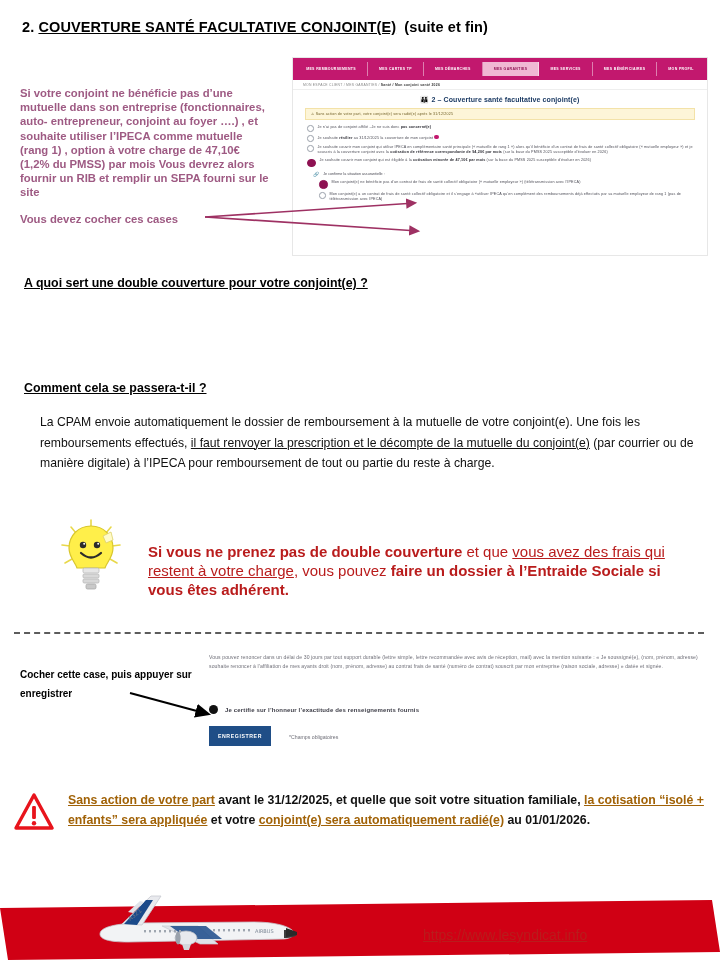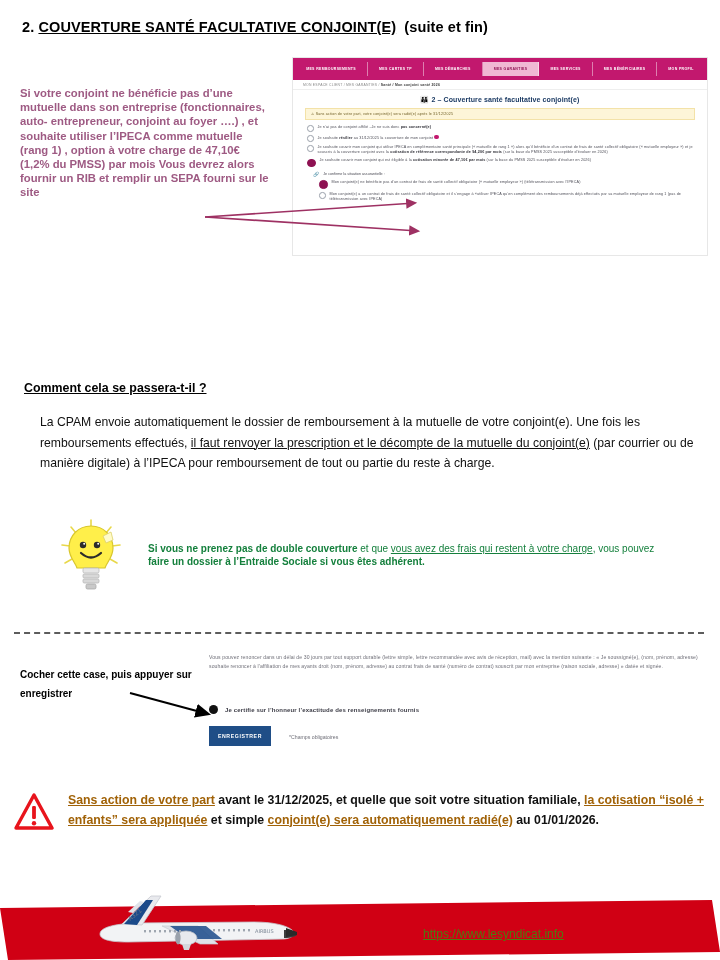--- a/index.html
+++ b/index.html
@@ -112,21 +112,21 @@
   .h-sec .no-u{text-decoration:none;}
   .para{
     position:absolute;font-size:12.2px;line-height:20.5px;color:#111;
   }
   .para u{text-decoration:underline;}
 
   
   .bulb{position:absolute;left:57px;top:518px;width:68px;height:78px;}
   .bulb-text{
     position:absolute;left:148px;top:542px;width:530px;
-    font-size:10px;line-height:13px;color:#15803d;
+    font-size:15px;line-height:19px;color:#b91c1c;
   }
   .bulb-text b{font-weight:bold;}
   .bulb-text u{text-decoration:underline;}
 
   
   .divider{
     position:absolute;left:14px;top:632px;width:690px;height:0;
     border-top:2.6px dashed #5c5c5c;
   }
 
@@ -161,37 +161,38 @@
   .warn-text{
     position:absolute;left:68px;top:791px;width:636px;
     font-size:12.3px;line-height:19.5px;font-weight:bold;color:#111;
   }
   .warn-text .r{color:#a16207;}
   .warn-text u{text-decoration:underline;}
 
   
   .footer{position:absolute;left:0;top:900px;width:720px;height:60px;}
   .footer-url{
-    position:absolute;left:423px;top:927px;font-size:12px;color:#4d7c0f;
+    position:absolute;left:423px;top:927px;font-size:14px;color:#b91c1c;
     text-decoration:underline;font-weight:normal;
   }
   .plane{position:absolute;left:58px;top:884px;width:285px;height:72px;}
 </style>
 </head>
 <body>
 
 <div class="page">
 
   <div class="title">
     <span>2.</span>
     <span class="u">COUVERTURE SANTÉ FACULTATIVE CONJOINT(E)</span>
     &nbsp;<span>(suite et fin)</span>
   </div>
 
   <div class="left-note">Si votre conjoint ne bénéficie pas d’une mutuelle dans son entreprise (fonctionnaires, auto- entrepreneur, conjoint au foyer ….) , et  souhaite utiliser l’IPECA comme mutuelle (rang 1) , option à votre charge de 47,10€ (1,2% du PMSS) par mois Vous devrez alors fournir un RIB et remplir un SEPA fourni sur le site</div>
+  <div class="left-note2">Vous devez cocher ces cases</div>
 
   <div class="shot">
 
 
     <div class="navbar">
       <div class="ni">MES REMBOURSEMENTS</div>
       <div class="ni">MES CARTES TP</div>
       <div class="ni">MES DÉMARCHES</div>
       <div class="ni active">MES GARANTIES</div>
       <div class="ni">MES SERVICES</div>
@@ -265,20 +266,23 @@
       </marker>
       <marker id="ahb" markerWidth="8" markerHeight="8" refX="6" refY="3.4" orient="auto">
         <path d="M0,0 L7.5,3.4 L0,6.8 z" fill="#000"></path>
       </marker>
     </defs>
     <path d="M205,217 L415,203" stroke="#9e3163" stroke-width="1.7" fill="none" marker-end="url(#ah)"></path>
     <path d="M205,217 L418,231" stroke="#9e3163" stroke-width="1.7" fill="none" marker-end="url(#ah)"></path>
     <path d="M130,693 L208,714" stroke="#000" stroke-width="2.1" fill="none" marker-end="url(#ahb)"></path>
   </svg>
 
+  <div class="h-sec" style="left:24px;top:276px;">
+    <span>A quoi sert une double couverture pour votre conjoint(e)</span><span class="no-u"> ?</span>
+  </div>
 
   <div class="h-sec" style="left:24px;top:381px;">Comment cela se passera-t-il ?</div>
   <div class="para" style="left:24px;top:412px;width:672px;margin-left:16px;">
     <span>La CPAM envoie automatiquement le dossier de remboursement à la mutuelle de votre conjoint(e). Une fois les remboursements effectués, </span><u>il faut renvoyer la prescription et le décompte de la mutuelle du conjoint(e)</u><span> (par courrier ou de manière digitale) à l’IPECA pour remboursement de tout ou partie du reste à charge.</span>
   </div>
 
   <svg class="bulb" viewBox="0 0 68 78">
     <g stroke="#e8d84a" stroke-width="1.6" stroke-linecap="round">
       <line x1="34" y1="2" x2="34" y2="9"></line>
       <line x1="14" y1="9" x2="19" y2="15"></line>
@@ -319,21 +323,21 @@
     <div class="mandatory">*Champs obligatoires</div>
   </div>
 
   <svg class="warn-icon" viewBox="0 0 40 40">
     <path d="M20 3 L38 36 L2 36 Z" fill="#fff" stroke="#e8141c" stroke-width="3.4" stroke-linejoin="round"></path>
     <rect x="18.1" y="14" width="3.8" height="13" rx="1.2" fill="#e8141c"></rect>
     <circle cx="20" cy="31.2" r="2.2" fill="#e8141c"></circle>
   </svg>
 
   <div class="warn-text">
-    <u class="r">Sans action de votre part</u><span> avant le 31/12/2025, et quelle que soit votre situation familiale, </span><u class="r">la cotisation “isolé + enfants” sera appliquée</u><span> et simple </span><u class="r">conjoint(e) sera automatiquement radié(e)</u><span> au 01/01/2026.</span>
+    <u class="r">Sans action de votre part</u><span> avant le 31/12/2025, et quelle que soit votre situation familiale, </span><u class="r">la cotisation “isolé + enfants” sera appliquée</u><span> et votre </span><u class="r">conjoint(e) sera automatiquement radié(e)</u><span> au 01/01/2026.</span>
   </div>
 
   <svg class="footer" viewBox="0 0 720 60" preserveAspectRatio="none">
     <polygon points="0,8 712,0 720,52 8,60" fill="#d00014"></polygon>
   </svg>
 
   <svg class="plane" viewBox="0 0 285 72">
     <path d="M42 50 C42 44 54 40 78 39 L196 38 C214 38 228 41 234 46 C238 49 236 54 226 55 L70 58 C50 58 42 55 42 50 Z" fill="#f2f3f5" stroke="#c6c9cf" stroke-width="0.8"></path>
     <path d="M226 46 C234 46 239 48 239 50 C239 52 234 54 226 54 Z" fill="#3c3c3c"></path>
     <path d="M64 40 L93 12 L103 12 L84 41 Z" fill="#e9eaee" stroke="#c6c9cf" stroke-width="0.8"></path>

